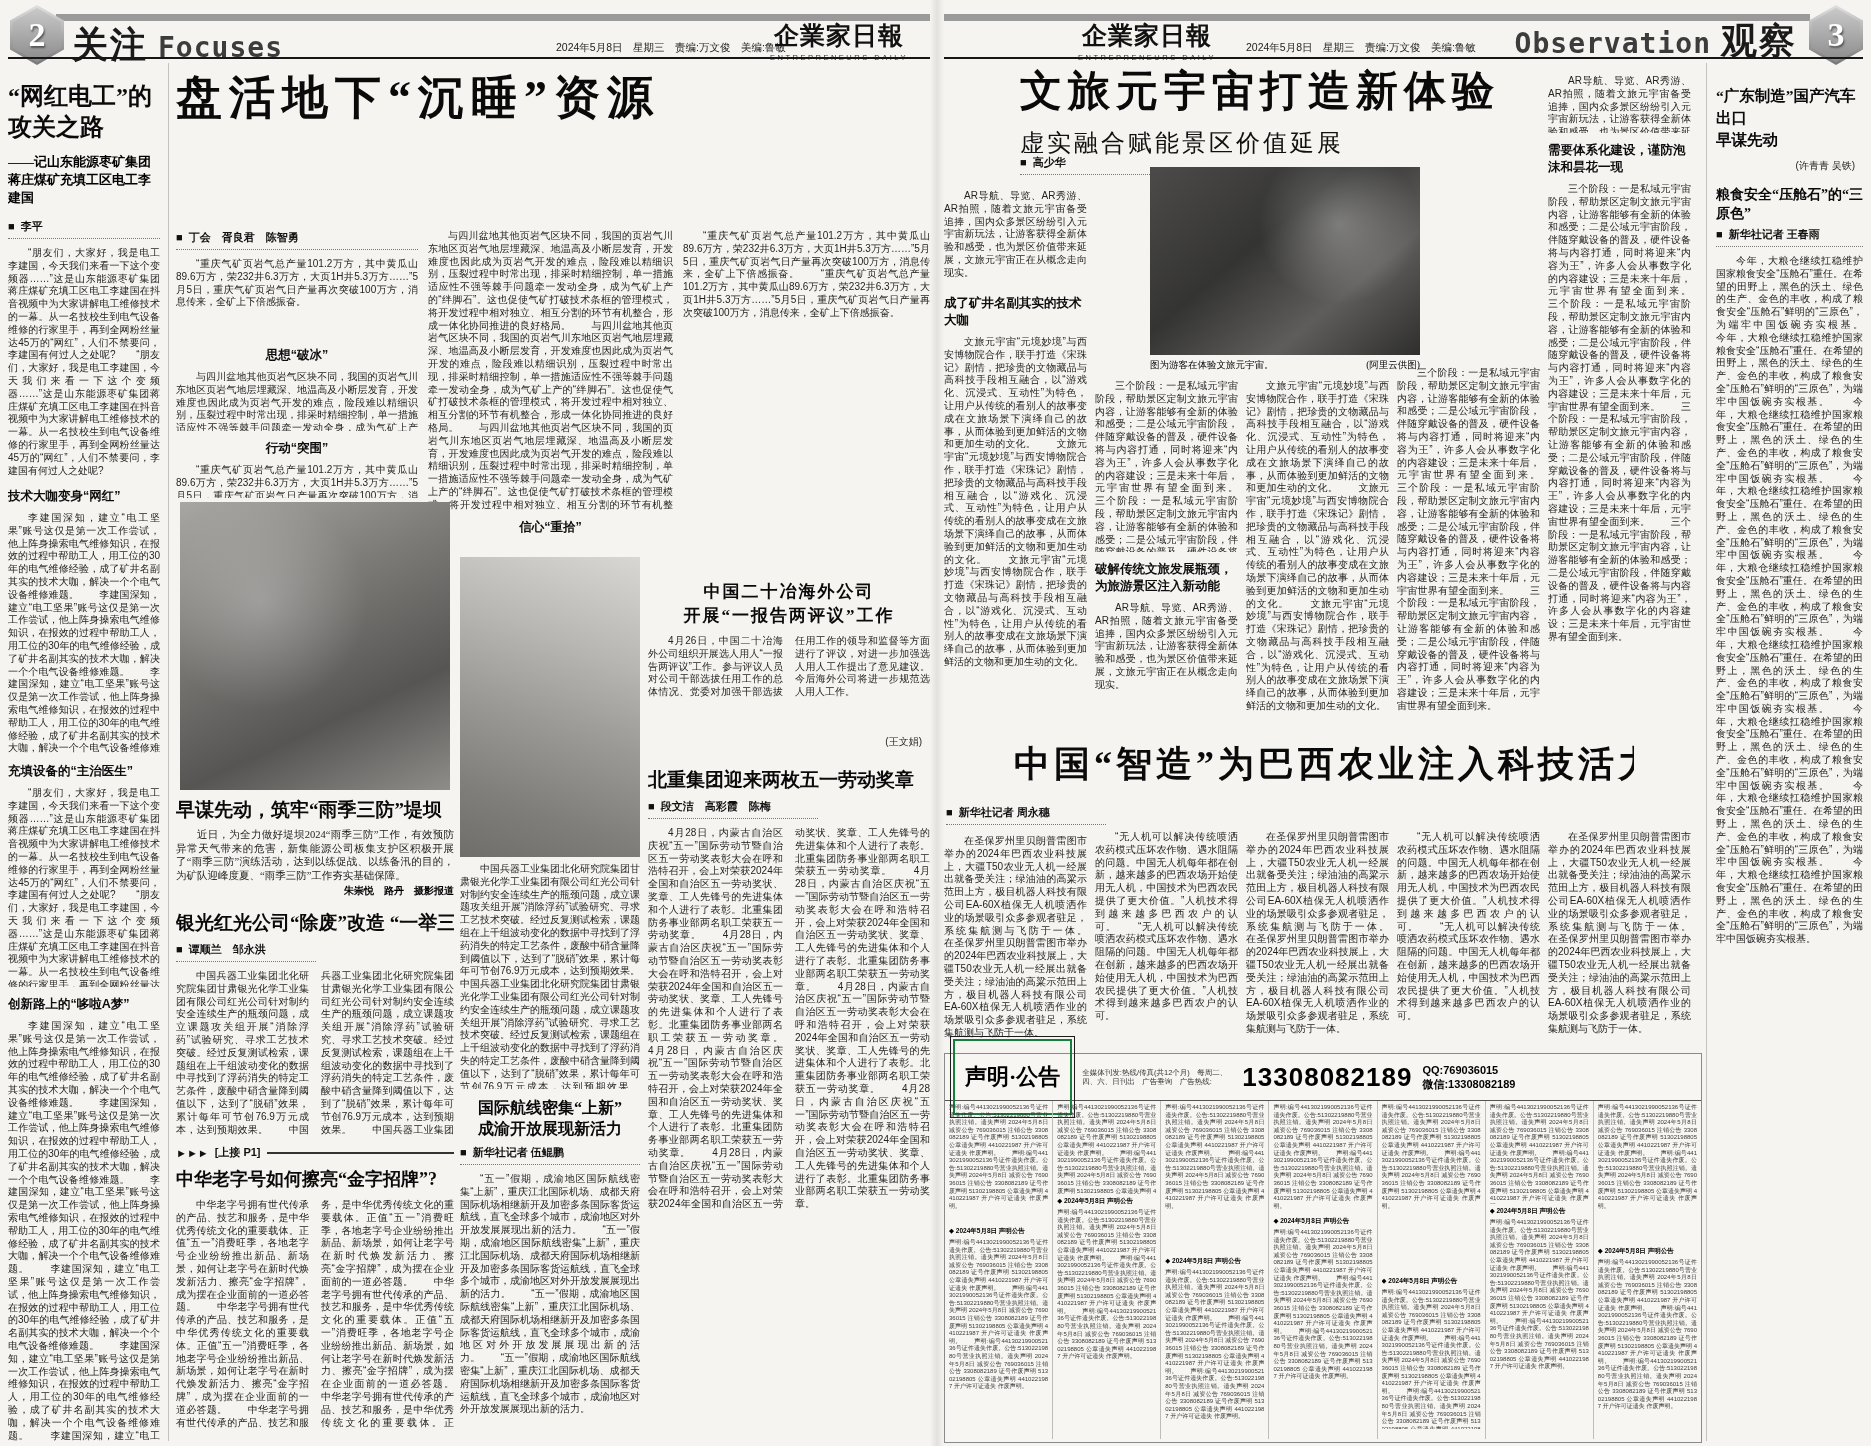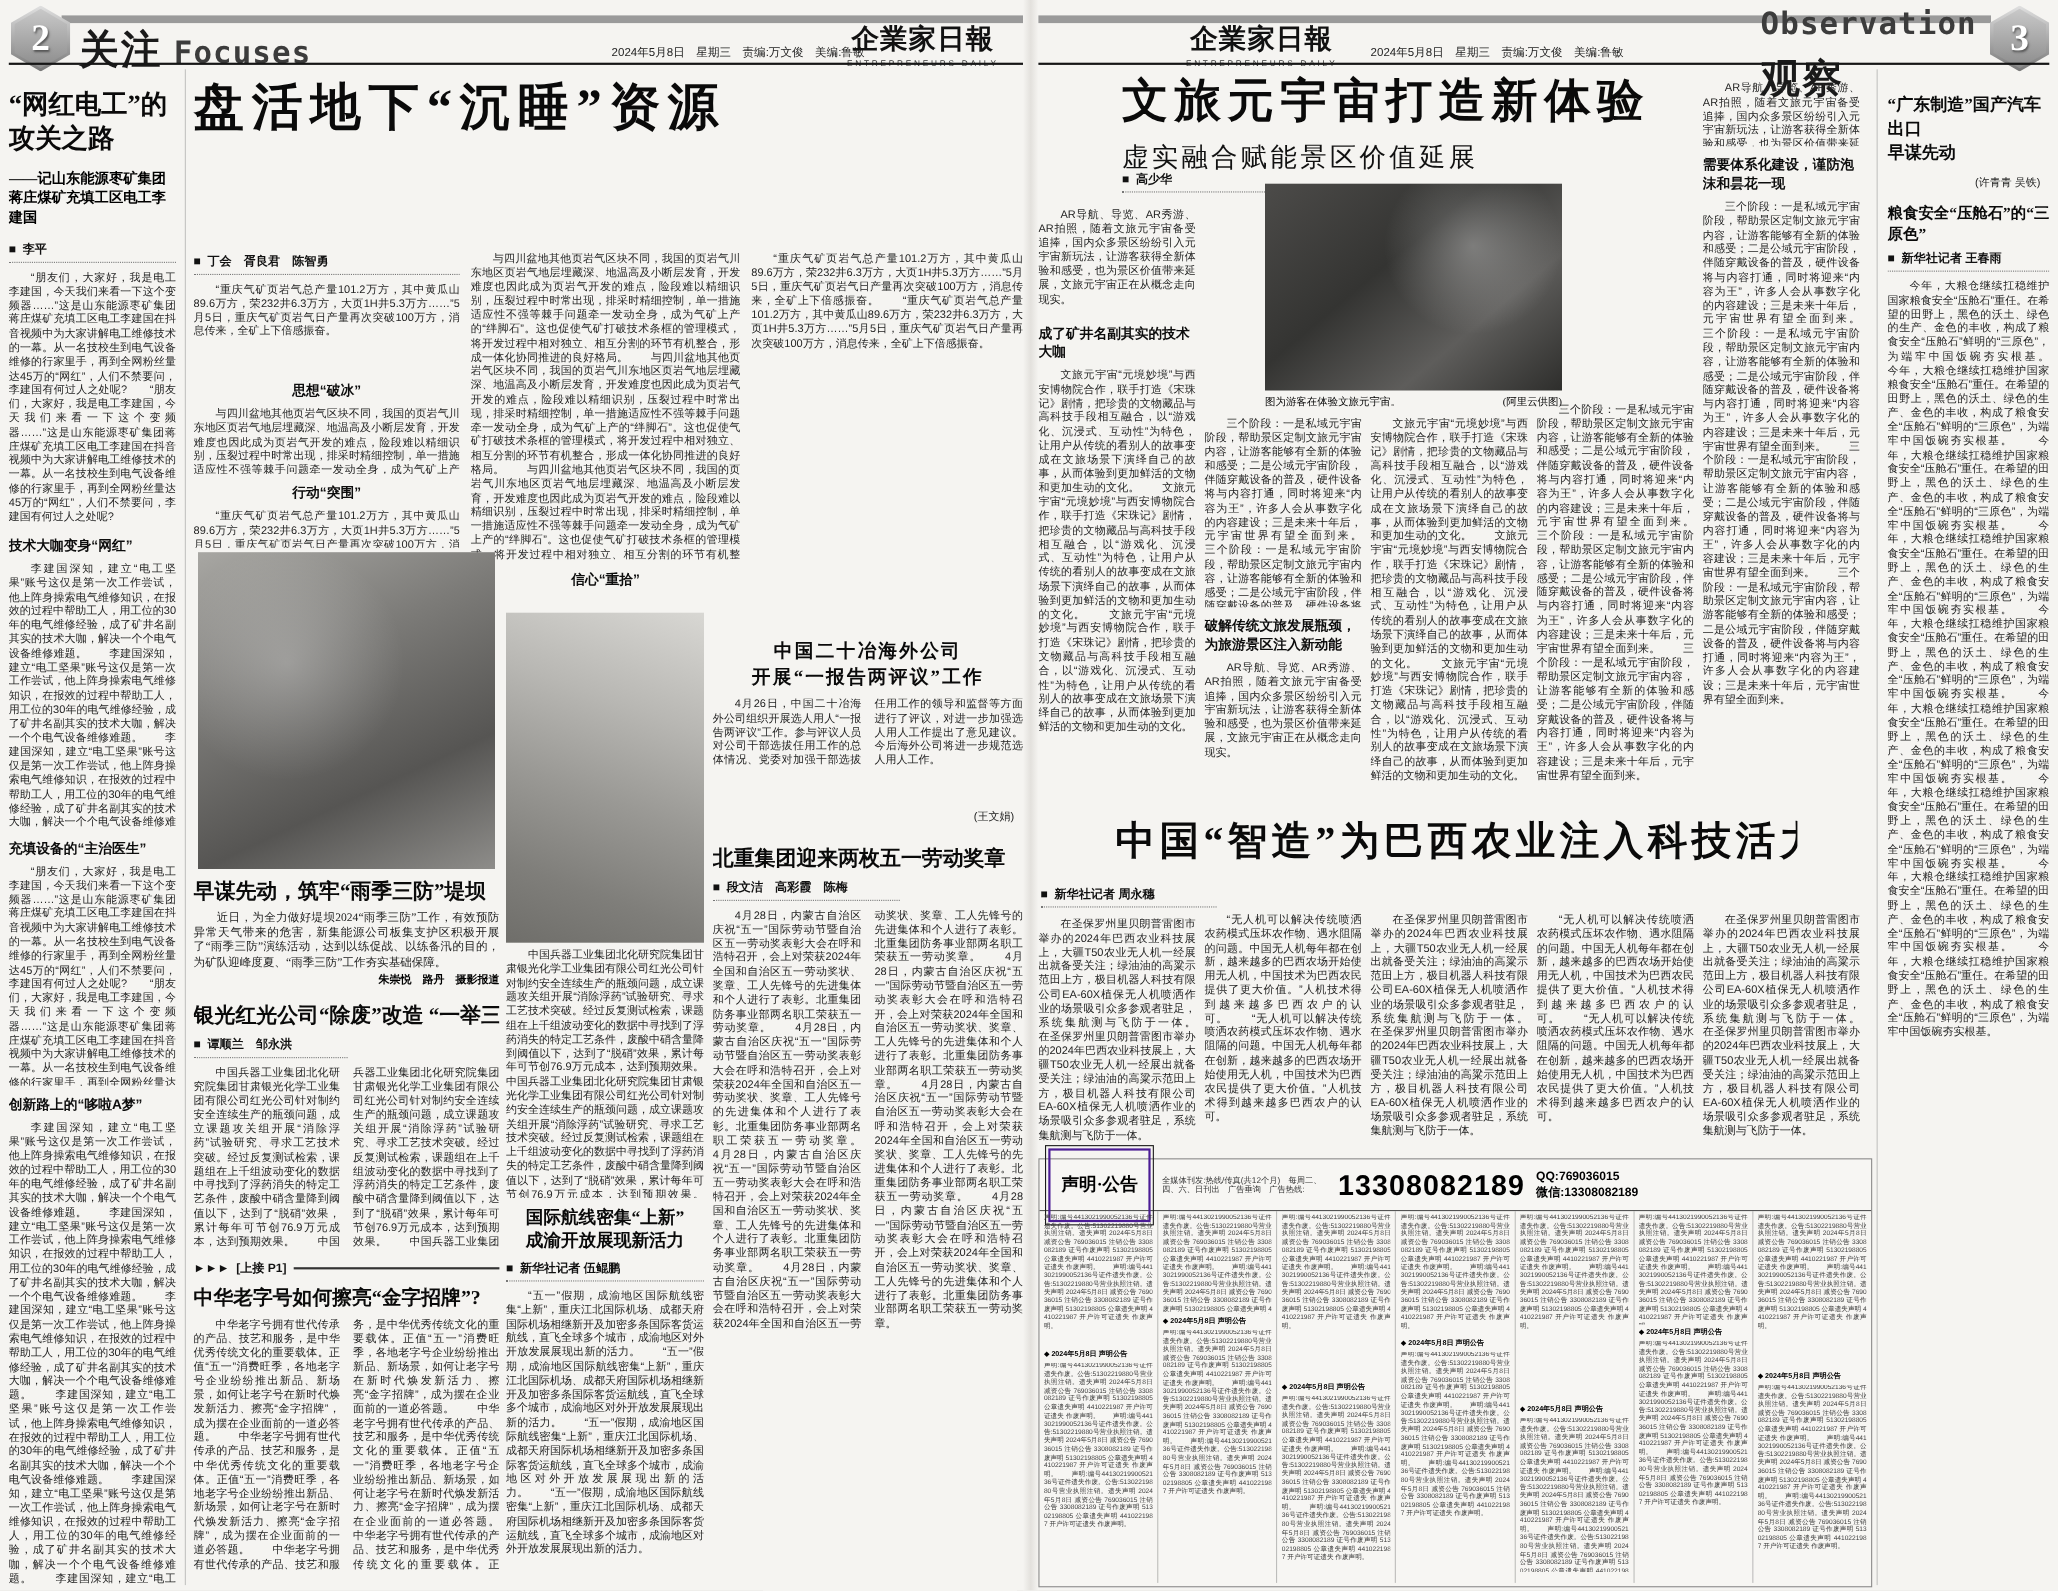--- a/index.html
+++ b/index.html
@@ -37,21 +37,21 @@
   .h-main{font-weight:bold;color:#0a0a0a;}
   .cap-title{font-size:19px;font-weight:bold;color:#0a0a0a;margin-bottom:5px;white-space:nowrap;overflow:hidden;}
   .cap-text{font-size:10.5px;line-height:13.5px;color:#222;text-align:justify;font-family:"Liberation Serif",serif;text-indent:2em;}
   .cap-credit{text-align:right;font-size:10px;font-weight:bold;margin-top:2px;font-family:"Liberation Serif",serif;}
   .jump{display:flex;align-items:center;gap:6px;font-size:11px;font-weight:bold;color:#111;}
   .jump .line{flex:1;border-top:2px solid #333;}
   .twocol{column-count:2;column-gap:12px;}
   
   #ads{position:absolute;border:1px solid #8a8a8a;background:#f7f6f3;}
   #ads .adshead{display:flex;align-items:center;gap:10px;padding:4px 8px;border-bottom:1px solid #555;height:38px;}
-  #ads .adbox{border:2px solid #4c1d95;outline:1px solid #1a1a1a;outline-offset:2px;padding:21px 10px;font-size:16px;font-weight:bold;font-family:"Liberation Serif",serif;white-space:nowrap;}
+  #ads .adbox{border:2px solid #15803d;outline:1px solid #1a1a1a;outline-offset:2px;padding:21px 10px;font-size:22px;font-weight:bold;font-family:"Liberation Serif",serif;white-space:nowrap;}
   #ads .adinfo{font-size:7.5px;color:#333;line-height:9px;width:150px;overflow:hidden;}
   #ads .adphone{font-size:26px;font-weight:bold;color:#000;letter-spacing:1px;white-space:nowrap;}
   #ads .adcontact{font-size:11px;font-weight:bold;line-height:14px;white-space:nowrap;}
   #ads .adcols{display:flex;height:338px;overflow:hidden;}
   #ads .adcol{flex:1;padding:3px 4px;border-left:1px solid #bdbdbb;overflow:hidden;}
   #ads .adcol:first-child{border-left:none;}
   .adtiny{font-size:6px;line-height:7.6px;color:#3a3a3a;text-align:justify;overflow:hidden;word-break:break-all;}
   .admark{font-size:6.5px;font-weight:bold;color:#000;margin:3px 0;white-space:nowrap;overflow:hidden;}
 </style>
 </head>
@@ -162,21 +162,21 @@
   </div>
 
   <div class="fold"></div>
 
   <div class="page" id="pageR">
     <div class="topbar" style="left:0;top:9px;width:866px;"></div>
     <div class="hex" style="right:0;top:0;">
       <div class="h-outer"></div>
         <div class="h-inner">3</div>
     </div>
-    <div class="secttl" style="right:66px;top:0;flex-direction:column;">
+    <div class="secttl" style="right:66px;top:12px;">
       <span class="en">Observation</span>
       <span class="cn">观察</span>
     </div>
     <div class="masthead" style="left:112px;top:14px;width:182px;">
       <div class="cn">企業家日報</div>
       <div class="en">ENTREPRENEURS DAILY</div>
     </div>
     <div class="dateline" style="left:302px;top:36px;">2024年5月8日　星期三　责编:万文俊　美编:鲁敏</div>
     <div class="hrule" style="left:0;top:52px;width:919px;"></div>
     <div class="vr" style="left:762px;top:58px;height:1378px;"></div>

